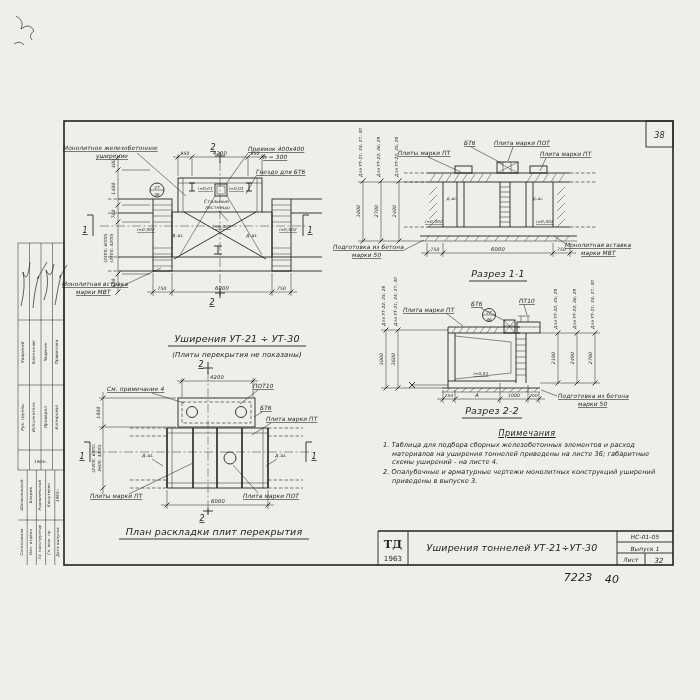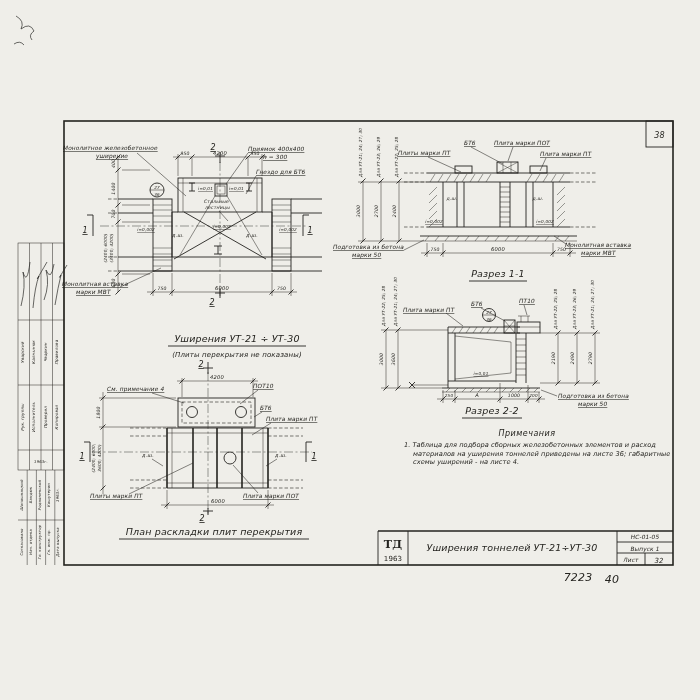--- a/index.html
+++ b/index.html
@@ -16,23 +16,23 @@
   .ldr{stroke:#24231f;fill:none;stroke-width:.55;}
   .tk{stroke:#24231f;stroke-width:.9;}
   .sig{stroke:#2a2a26;fill:none;stroke-width:.7;}
   .s4{font-size:4.2px;}.s45{font-size:4.6px;}.s5{font-size:5px;}.s52{font-size:5.2px;}
   .s6{font-size:5.8px;}.s7{font-size:7px;}.s8{font-size:8px;}.s9{font-size:9.5px;}
   .st{font-size:4.1px;}.sb{font-size:3.8px;}
   .u{text-decoration:underline;}
   .mid{text-anchor:middle;}.end{text-anchor:end;}
   #notes-block{position:absolute;left:383px;top:429px;width:288px;}
   #notes-heading{text-align:center;font:italic 8px "DejaVu Sans",sans-serif;margin-bottom:3px;}
-  #notes-heading span{letter-spacing:.5px;text-align:center;}
+  #notes-heading span{text-decoration:underline;letter-spacing:.5px;text-align:center;}
   .note{font:italic 6.6px "DejaVu Sans",sans-serif;line-height:1.32;padding-left:9px;
-        text-indent:-9px;margin-bottom:1px;letter-spacing:.05px;margin-left:21px;}
+        text-indent:-9px;margin-bottom:1px;letter-spacing:.05px;}
 </style>
 </head>
 <body>
 
 <svg id="sheet-svg" width="700" height="700" viewBox="0 0 700 700">
 
   <g>
     <path class="sig" d="M16,16 q9,5 5,13 q9,-7 13,2 q-6,4 -2,9" stroke="#8d8b85"></path>
     <path class="sig" d="M14,44 q6,-4 10,1" stroke="#9b9993"></path>
   </g>
@@ -515,13 +515,14 @@
     <text x="631" y="562" class="s6 mid">Лист</text>
     <text x="659" y="562.5" class="s7 mid">32</text>
     <text x="578" y="581" class="mid" style="font-size:11px;">7223</text>
     <text x="612" y="583" class="mid" style="font-size:11px;">40</text>
   </g>
 </svg>
 
 <div id="notes-block">
   <div id="notes-heading"><span>Примечания</span></div>
   <div class="note">1. Таблица для подбора сборных железобетонных элементов и расход материалов на уширения тоннелей приведены на листе 36; габаритные схемы уширений - на листе 4.</div>
+  <div class="note">2. Опалубочные и арматурные чертежи монолитных конструкций уширений приведены в выпуске 3.</div>
 </div>
 
 </body></html>

